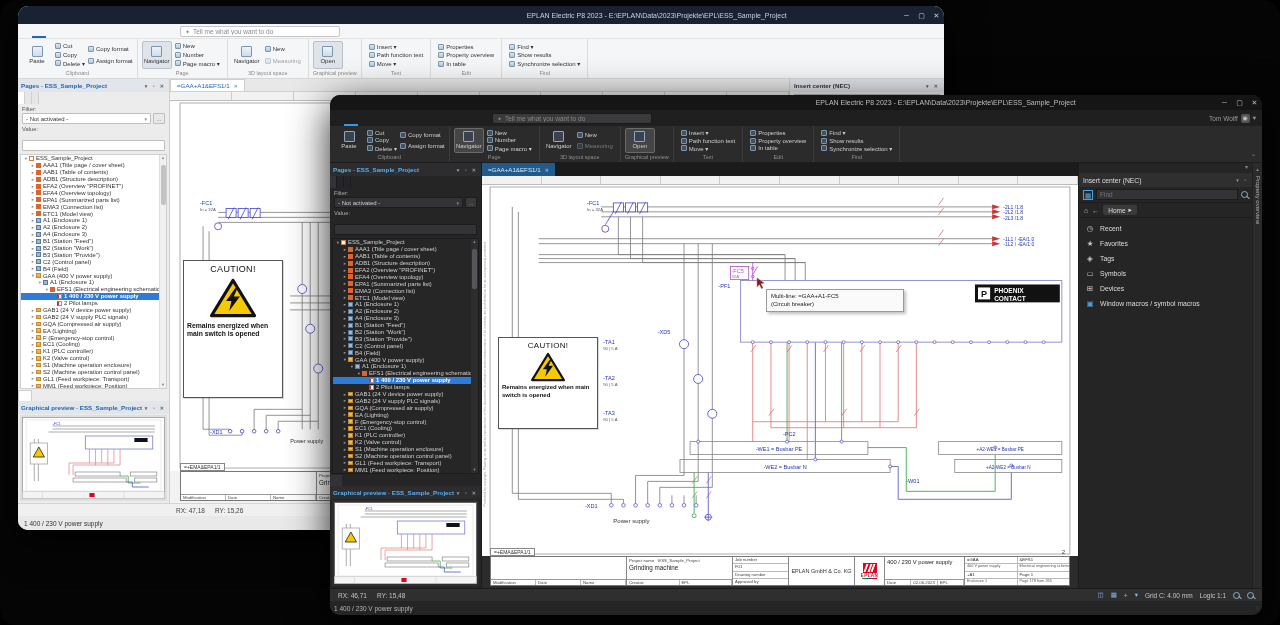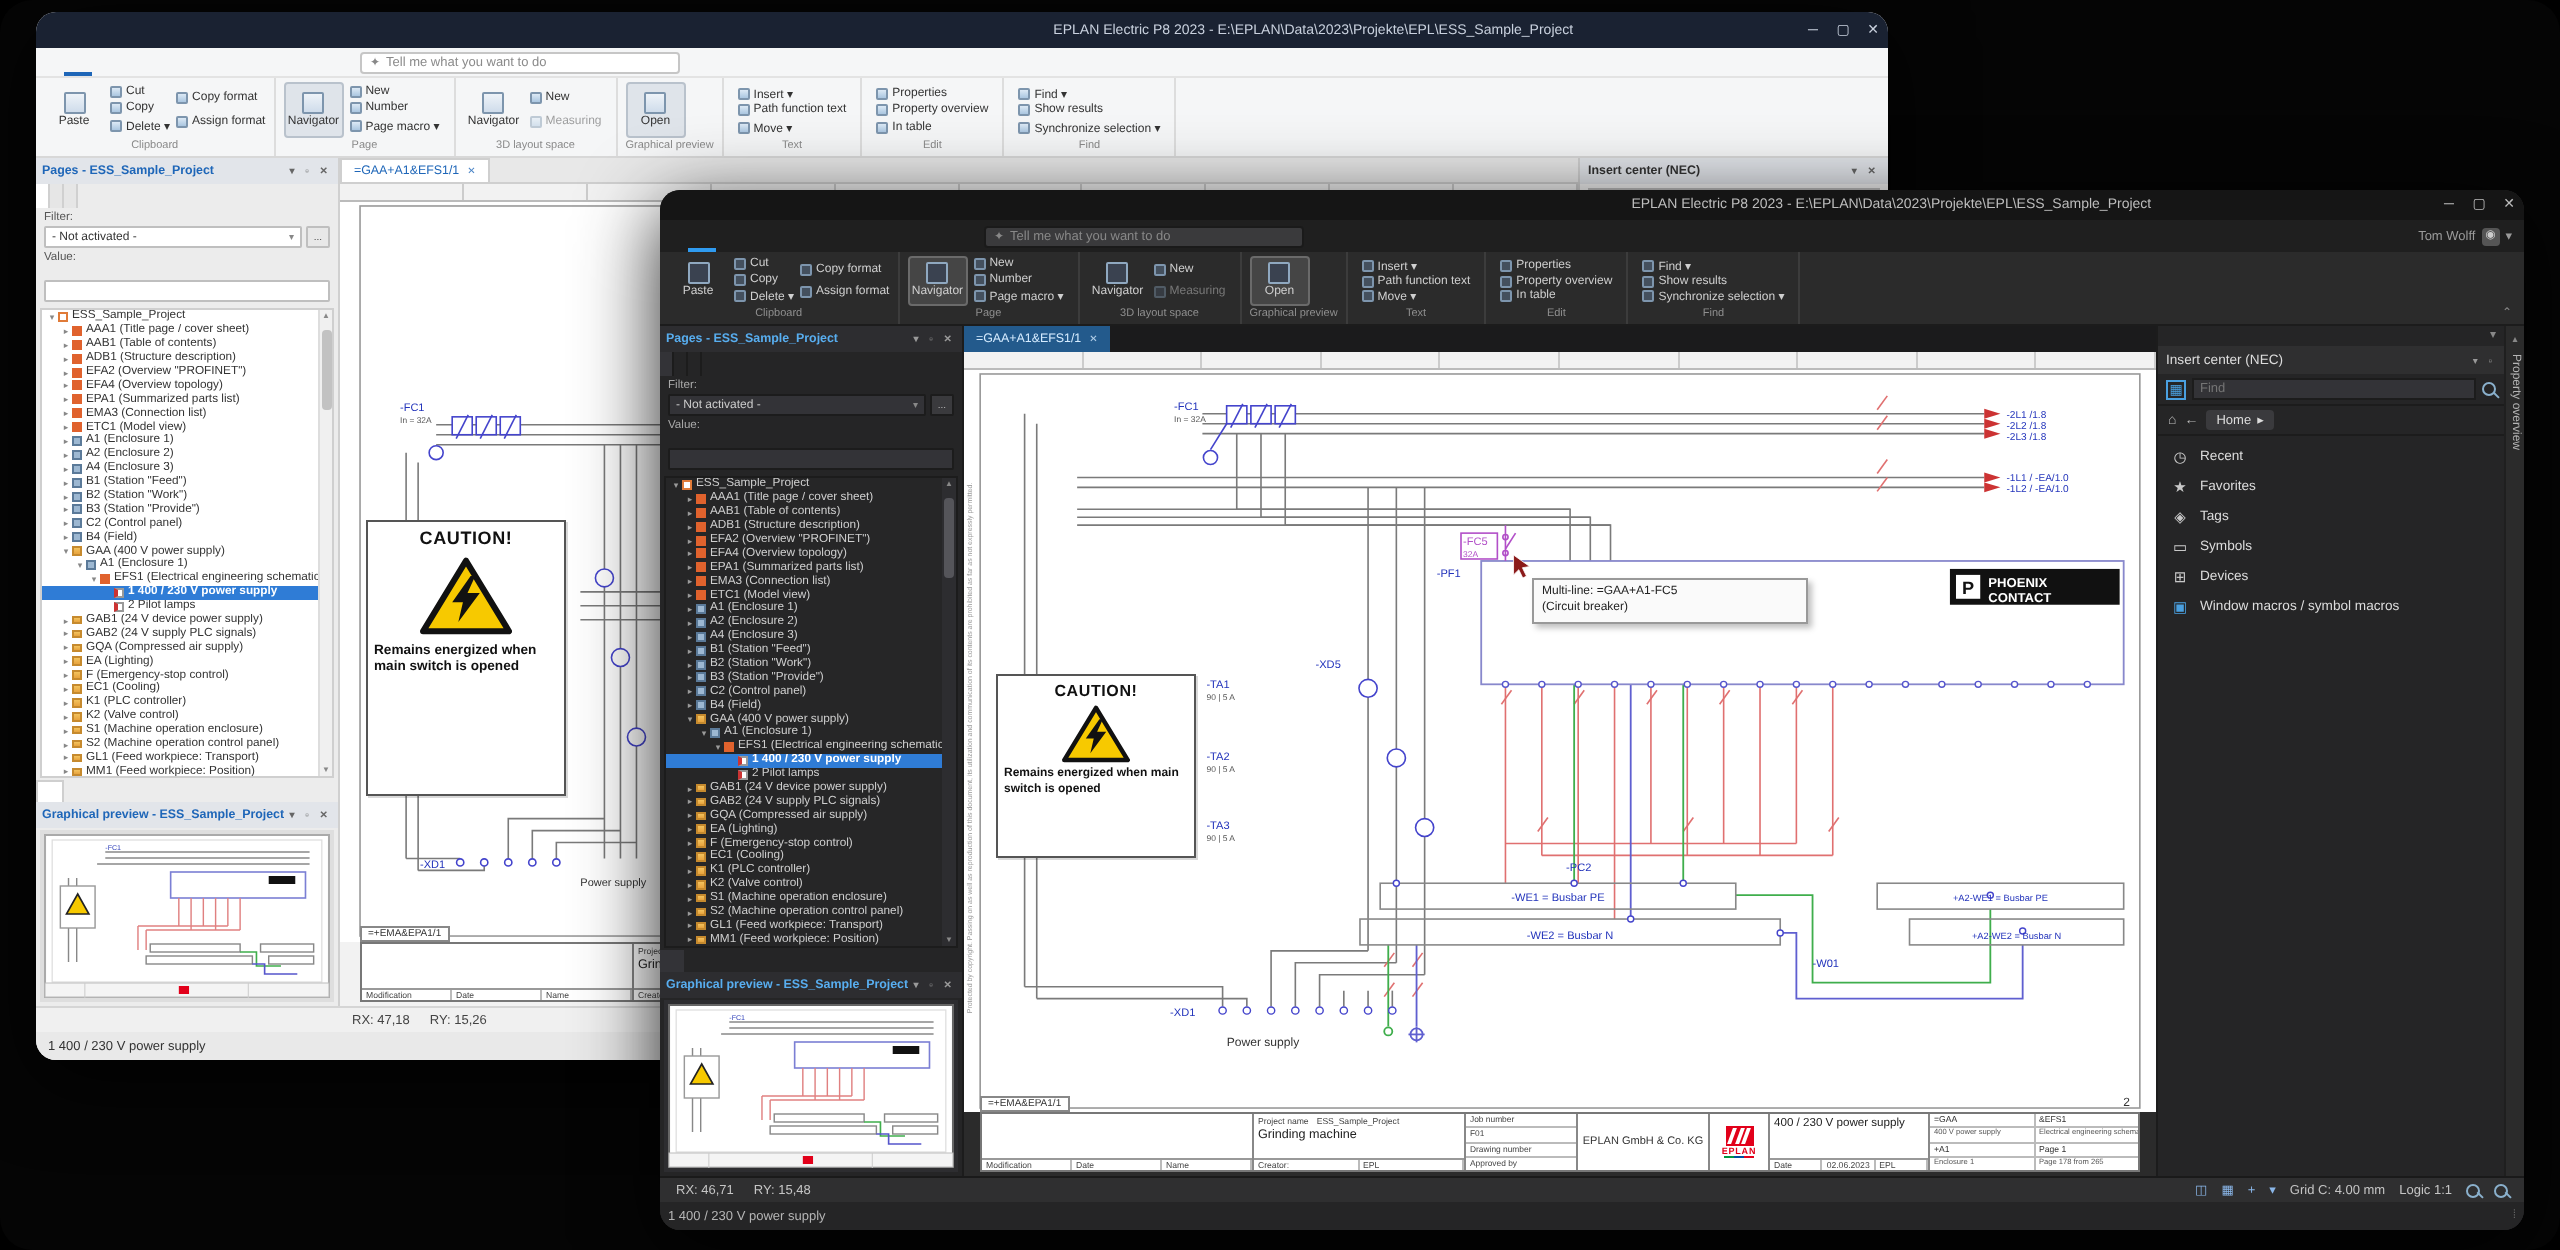--- a/index.html
+++ b/index.html
@@ -148,21 +148,21 @@
   .win-back .doctab{background:#fff;color:#1e66b8;border:1px solid #cfcfcf;border-bottom:none}
   .win-front .doctab{background:#235a8c;color:#d6ecff}
   .doctab .dclose{font-size:5px;opacity:.8}
   .ruler{height:9px;flex:none;display:flex;border-bottom:1px solid #bbb;background:#f2f2f2}
   .ruler span{flex:1;font-size:4.5px;color:#666;text-align:center;line-height:9px;border-right:1px solid #ccc}
   .sheet{flex:1;position:relative;background:#fff;min-height:0;overflow:hidden}
   .sheet svg.schem{position:absolute;inset:0;width:100%;height:100%}
 
   
   .caution{position:absolute;background:#fff;border:1px solid #555;display:flex;flex-direction:column;align-items:center;padding:3px 3px 2px 3px;box-shadow:1px 1px 0 rgba(0,0,0,.15)}
-  .c-title{font-weight:bold;color:#111;letter-spacing:.3px}
+  .c-title{font-weight:normal;color:#111;letter-spacing:.3px}
   .c-text{font-weight:bold;color:#111;text-align:left;line-height:1.25}
   .caution-front{left:16px;top:152px;width:100px;height:92px}
   .caution-front .c-title{font-size:8px}
   .caution-front svg{width:34px;height:30px;margin:2px 0}
   .caution-front .c-text{font-size:6px}
   .caution-back{left:13px;top:159px;width:100px;height:138px}
   .caution-back .c-title{font-size:9px}
   .caution-back svg{width:46px;height:40px;margin:4px 0}
   .caution-back .c-text{font-size:6.8px}
 

